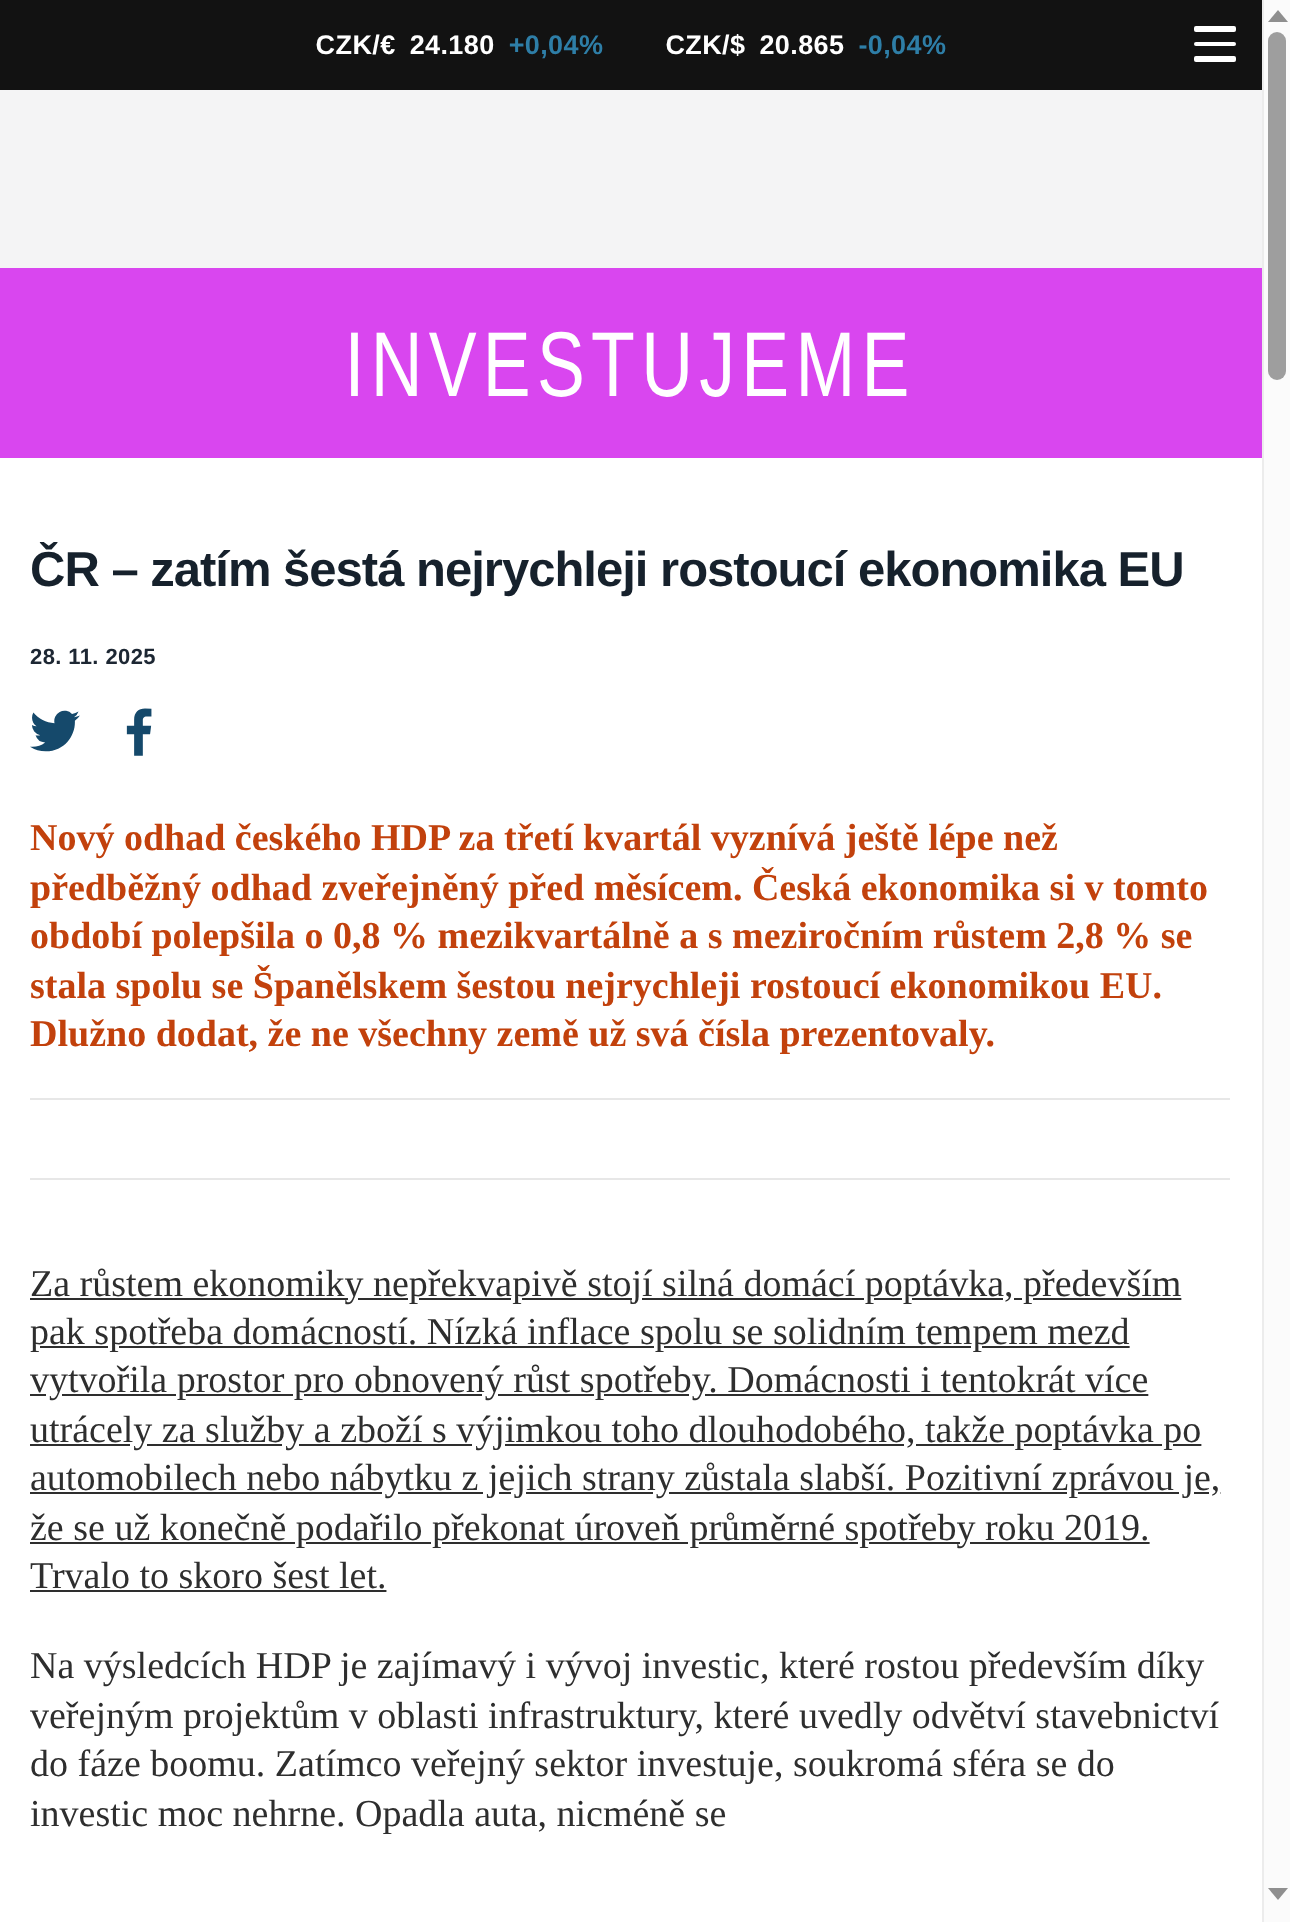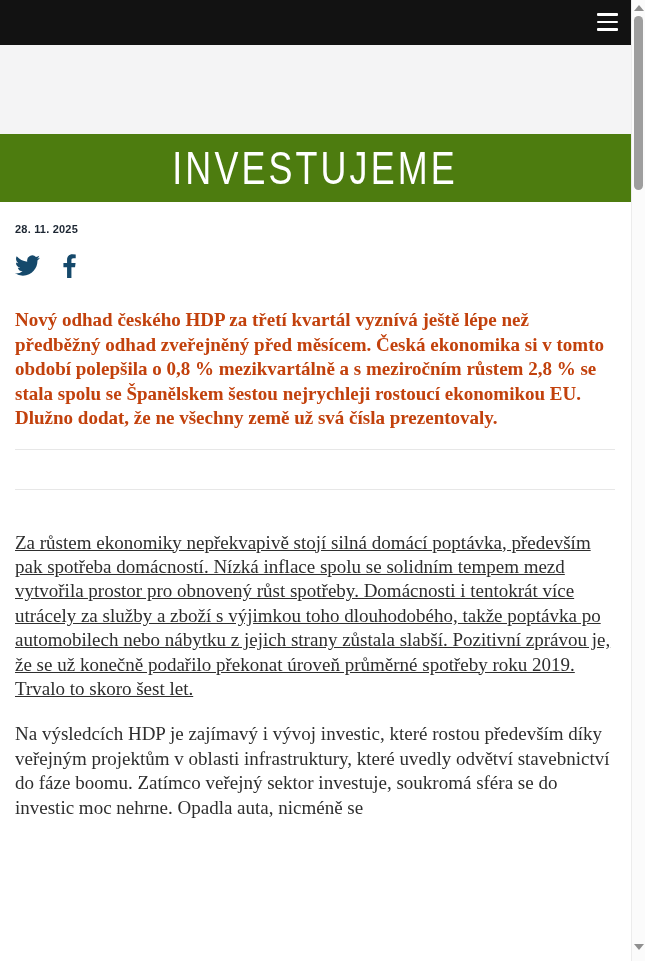--- a/index.html
+++ b/index.html
@@ -31,21 +31,21 @@
     width: 21px; height: 22px;
     background: transparent; border: 0; cursor: pointer;
     display: flex; flex-direction: column; justify-content: space-between;
     padding: 2px 0;
   }
   .hamburger span { display: block; width: 21px; height: 2.6px; background: #ffffff; border-radius: 1px; }
 
   
   .band { height: 89px; background: #f4f4f5; }
   .banner {
-    height: 68px; background: #4d7c0f;
+    height: 95px; background: #d946ef;
     display: flex; align-items: center; justify-content: center;
   }
   .logo {
     color: #ffffff;
     font-family: "Liberation Sans", sans-serif;
     font-size: 46px; font-weight: 400; letter-spacing: 4px;
     transform: scaleX(0.78);
     white-space: nowrap;
     cursor: pointer;
   }
@@ -107,34 +107,47 @@
     border-left: 5px solid transparent; border-right: 5px solid transparent;
     border-top: 6px solid #8f8f8f;
   }
 </style>
 </head>
 <body>
 
 <div class="frame">
 
   <header class="topbar">
+    <div class="rates">
+      <span class="rate">
+        <span class="pair">CZK/€</span>
+        <span class="val">24.180</span>
+        <span class="chg">+0,04%</span>
+      </span>
+      <span class="rate">
+        <span class="pair">CZK/$</span>
+        <span class="val">20.865</span>
+        <span class="chg">-0,04%</span>
+      </span>
+    </div>
     <button class="hamburger" aria-label="menu">
       <span></span>
         <span></span>
         <span></span>
     </button>
   </header>
 
   <div class="band"></div>
 
   <div class="banner">
     <div class="logo">INVESTUJEME</div>
   </div>
 
   <main class="article">
+    <h1 class="title">ČR – zatím šestá nejrychleji rostoucí ekonomika EU</h1>
 
     <div class="date">28. 11. 2025</div>
 
     <div class="share">
       <a aria-label="Share on Twitter">
         <svg width="25" height="21" viewBox="0 0 24 20">
           <path fill="#15496b" d="M23.953 2.57a10 10 0 0 1-2.825.775A4.958 4.958 0 0 0 23.291.622c-.951.555-2.005.959-3.127 1.184A4.92 4.92 0 0 0 11.78 6.288C7.69 6.095 4.067 4.13 1.64 1.162a4.822 4.822 0 0 0-.666 2.475c0 1.71.87 3.213 2.188 4.096a4.904 4.904 0 0 1-2.228-.616v.06a4.923 4.923 0 0 0 3.946 4.827 4.996 4.996 0 0 1-2.212.085 4.936 4.936 0 0 0 4.604 3.417A9.867 9.867 0 0 1 1.17 17.61c-.39 0-.779-.023-1.17-.067a13.995 13.995 0 0 0 7.557 2.209c9.053 0 13.998-7.496 13.998-13.985 0-.21 0-.42-.015-.63a9.935 9.935 0 0 0 2.413-2.567z"></path>
         </svg>
       </a>
       <a aria-label="Share on Facebook">

